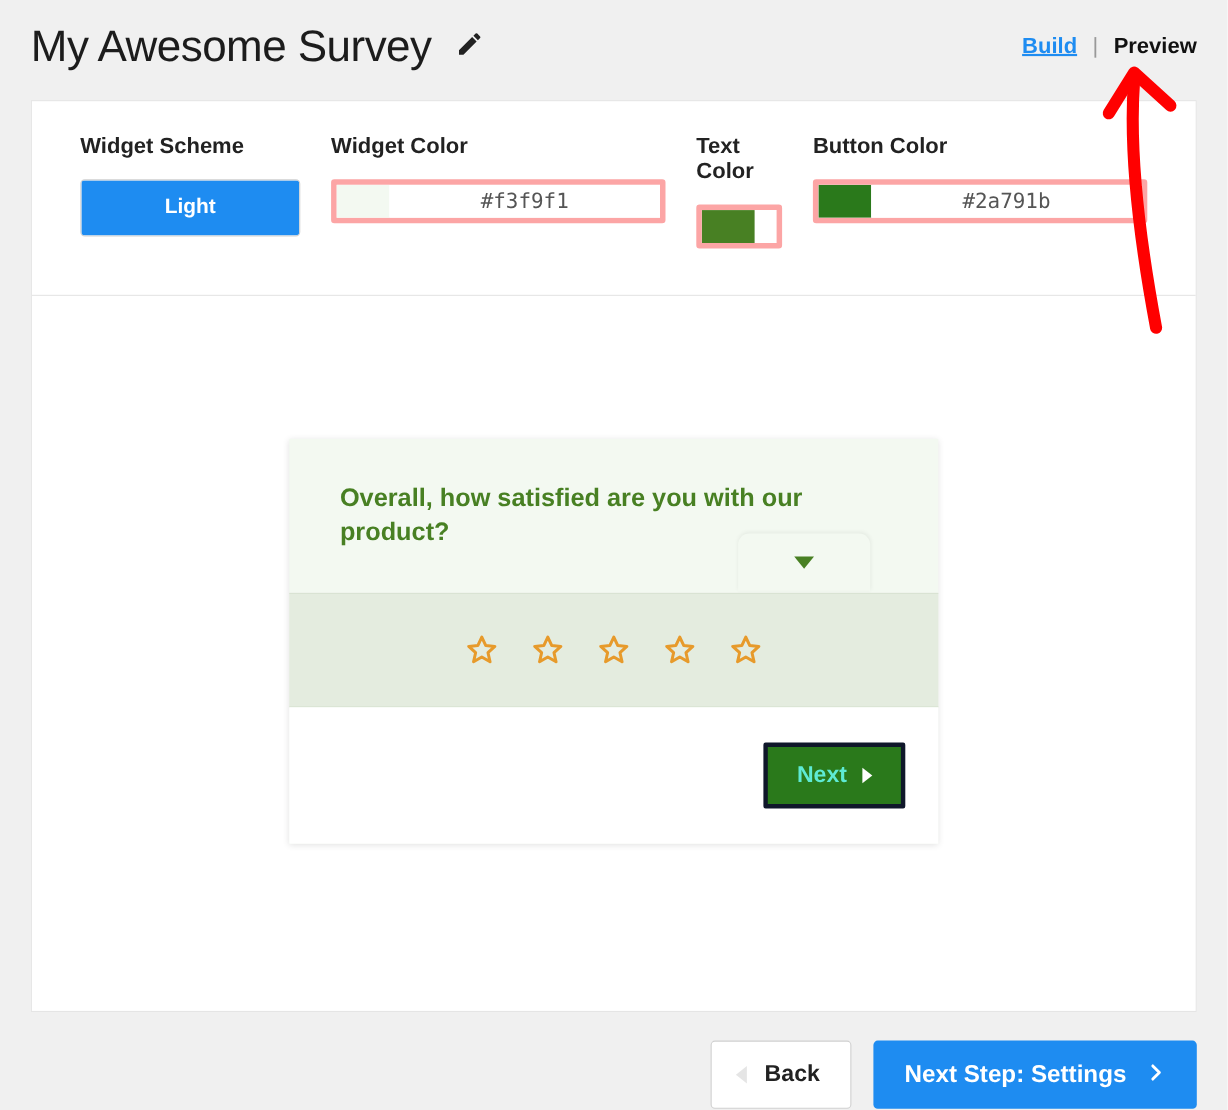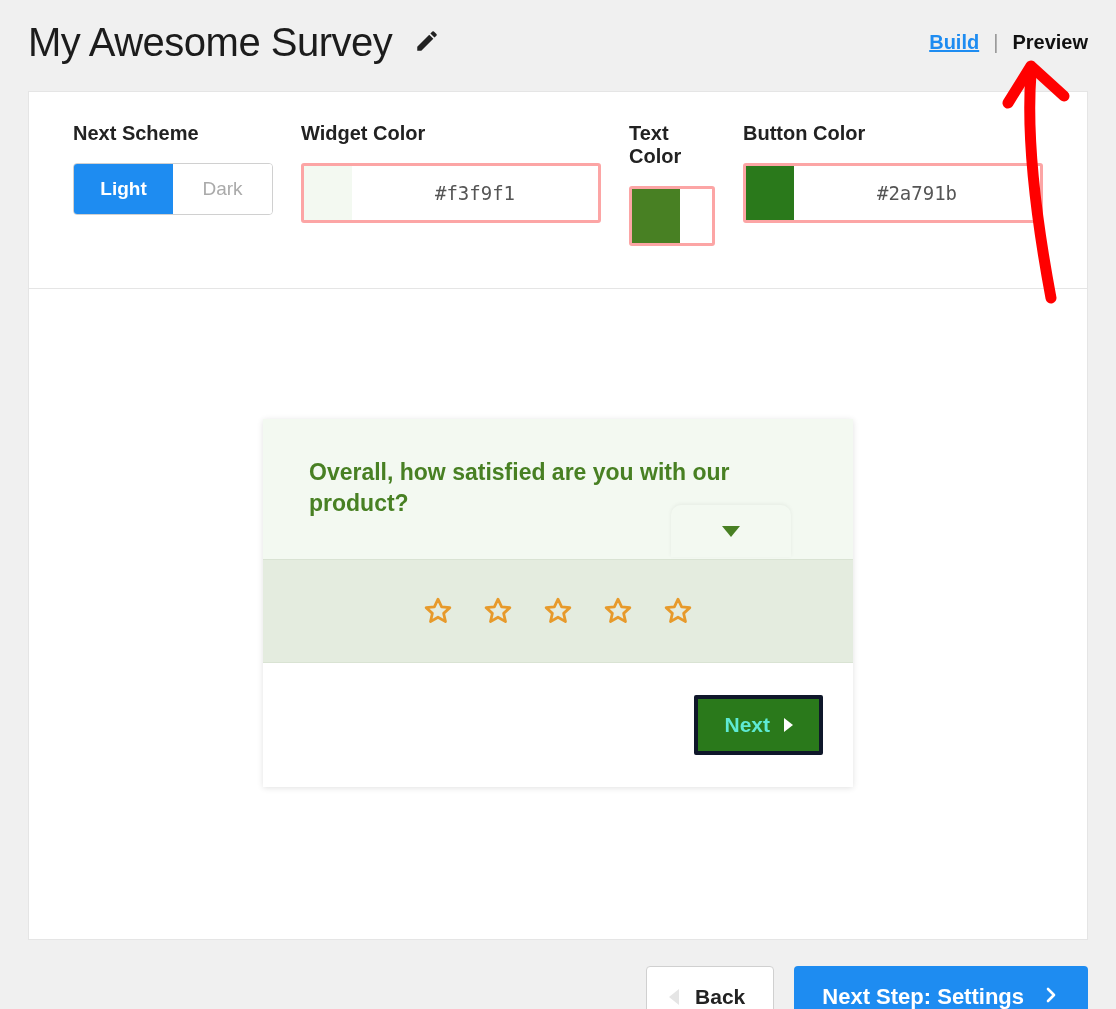--- a/index.html
+++ b/index.html
@@ -57,23 +57,23 @@
     font-size: 19px;
     font-weight: 500;
     cursor: pointer;
     background: #fff;
     color: #aaa;
   }
   .seg-btn.active { background: #1e8cf1; color: #fff; font-weight: 600; }
   .color-field {
     display: flex;
     align-items: stretch;
-    border: 3px solid #fca5a5;
+    border: 5px solid #fca5a5;
     border-radius: 3px;
-    height: 60px;
+    height: 40px;
     overflow: hidden;
   }
   .swatch { width: 48px; }
   .color-input {
     flex: 1;
     border: none;
     font-family: Menlo, Consolas, monospace;
     font-size: 19px;
     text-align: center;
     color: #555;
@@ -223,24 +223,23 @@
       <span class="tab-build">Build</span>
       <span class="tab-sep">|</span>
       <span class="tab-preview">Preview</span>
     </div>
   </div>
 
   <div class="panel">
 
     <div class="config-row">
       <div class="config-col">
-        <div class="config-label">Next Scheme</div>
+        <div class="config-label">Widget Scheme</div>
         <div class="seg-group">
           <div class="seg-btn active">Light</div>
-          <div class="seg-btn">Dark</div>
         </div>
       </div>
       <div class="config-col">
         <div class="config-label">Widget Color</div>
         <div class="color-field">
           <div class="swatch" style="background:#f3f9f1"></div>
           <input class="color-input" value="#f3f9f1" style="">
         </div>
       </div>
       <div class="config-col">

